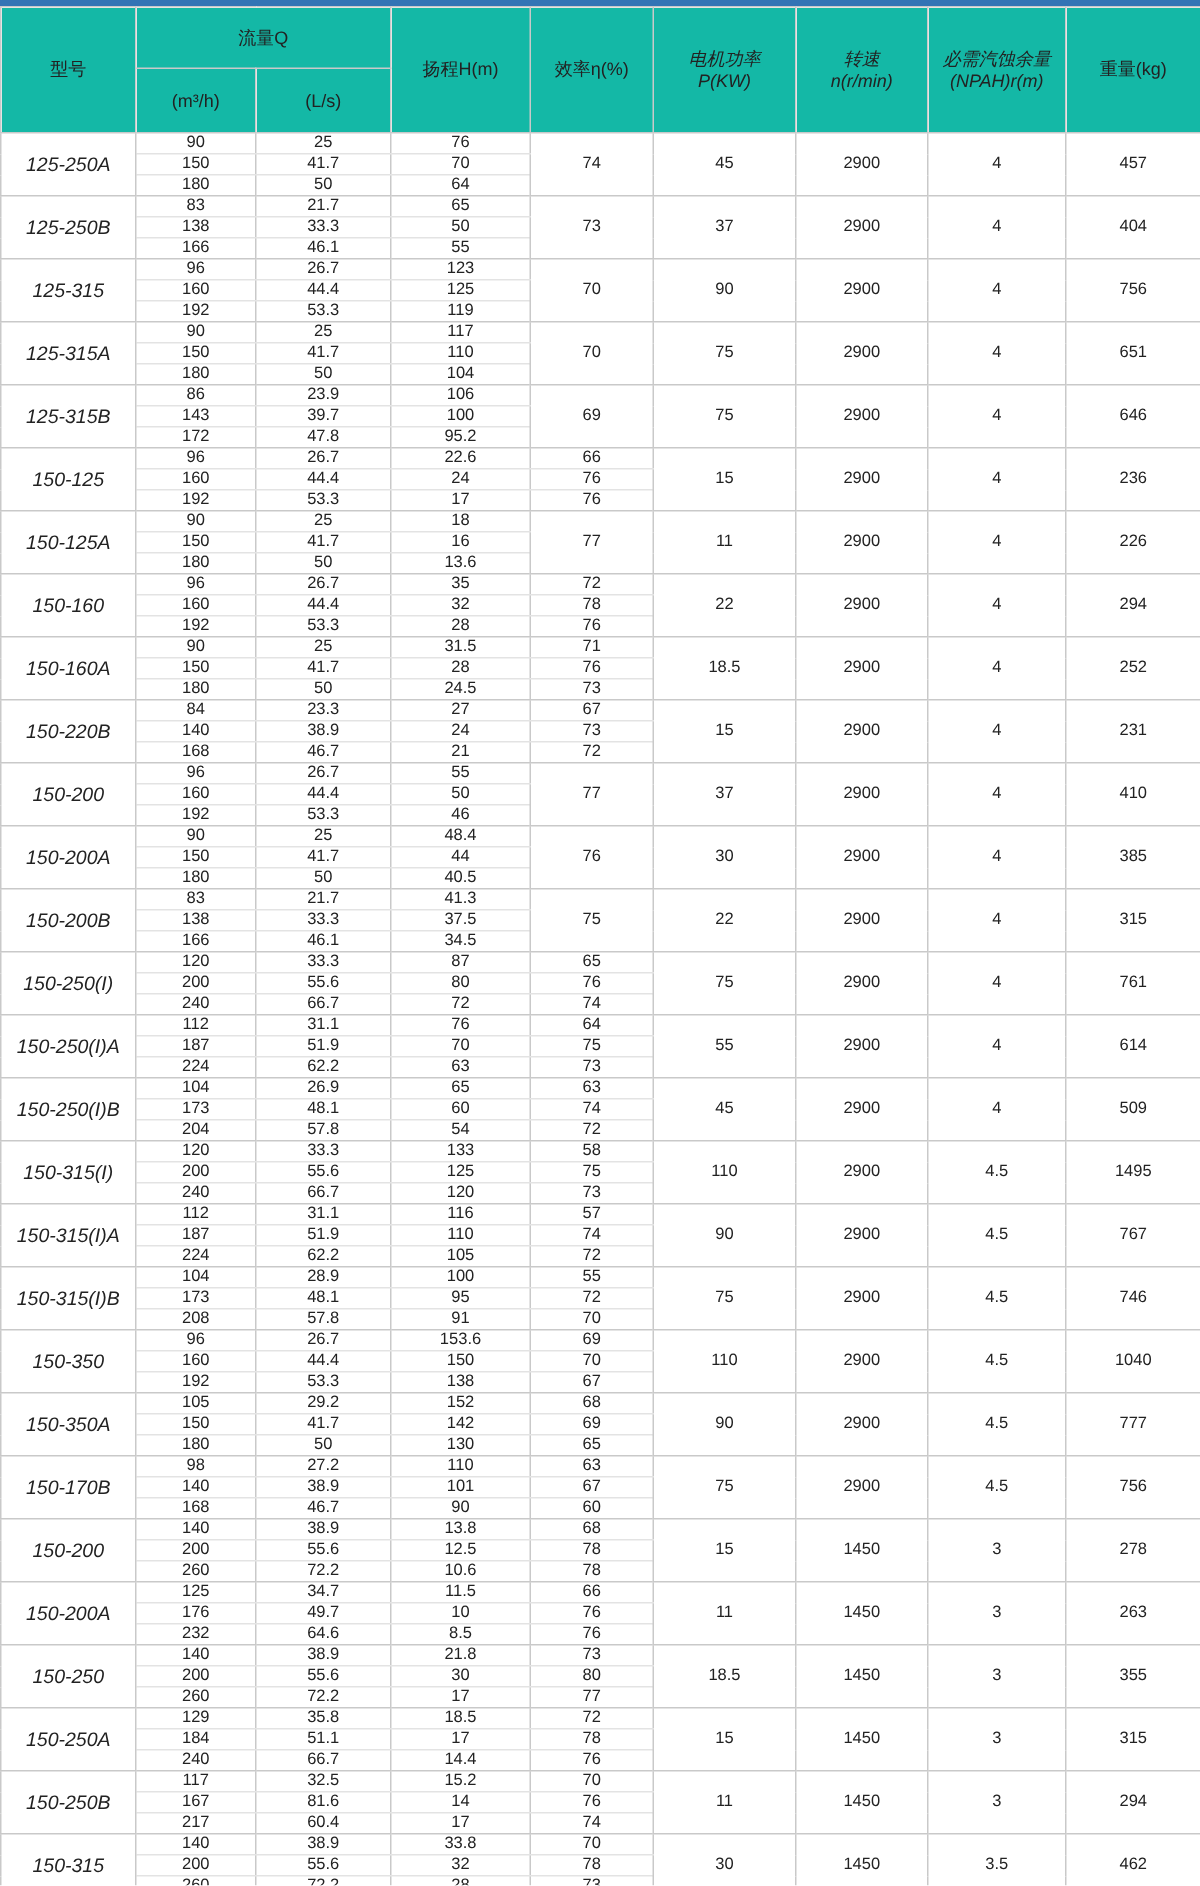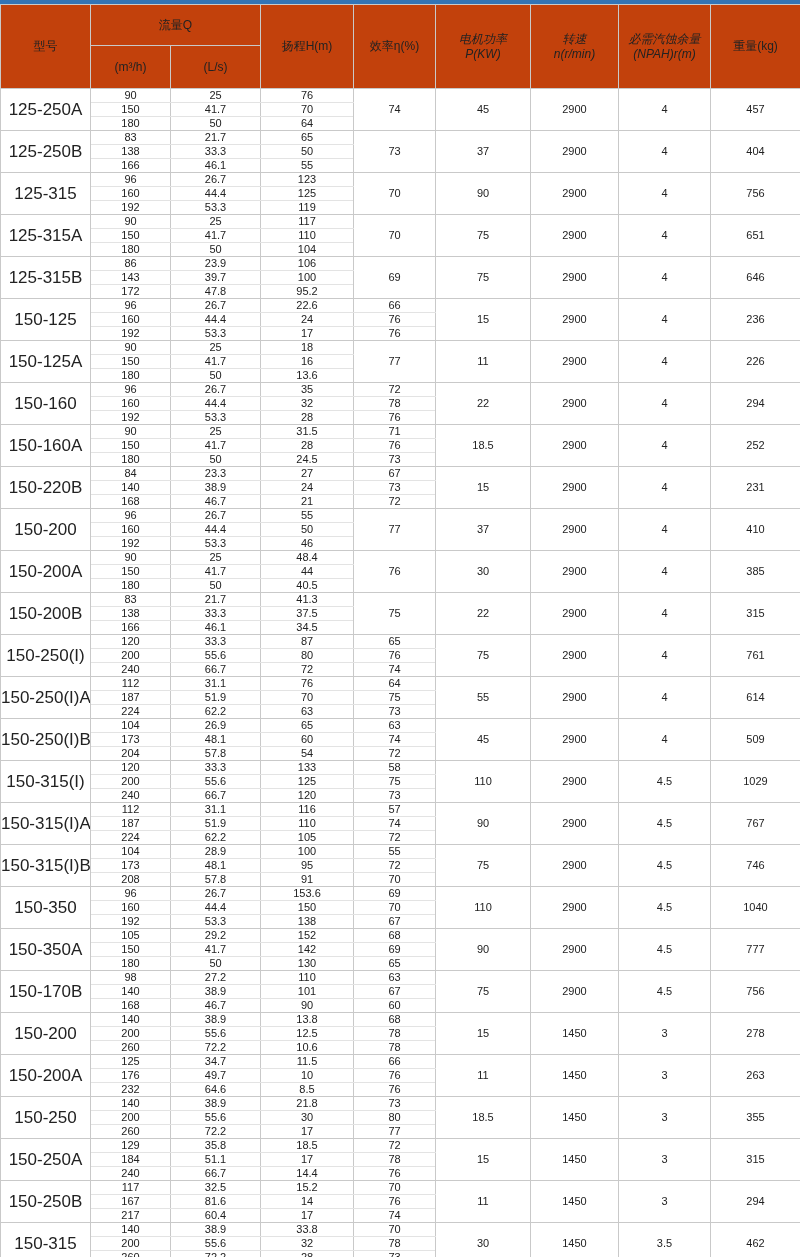--- a/index.html
+++ b/index.html
@@ -9,25 +9,25 @@
   table{border-collapse:collapse;table-layout:fixed;width:800px;}
   td,th{padding:0;margin:0;text-align:center;vertical-align:middle;white-space:nowrap;
         overflow:hidden;font-weight:normal;}
   
   tbody td{border:1px solid #e3e3e3;font-size:11px;height:13px;line-height:13px;}
   
   tbody td{border-left-color:#c9c9c9;border-right-color:#c9c9c9;}
   
   tr.group-end td{border-bottom-color:#c9c9c9;}
   td.m{border-bottom-color:#c9c9c9;}
-  thead th{border:1px solid #c9c9c9;font-size:12px;background:#c2410c;margin-left:37px;}
+  thead th{border:1px solid #c9c9c9;font-size:12px;background:#14b8a6;margin-left:37px;}
   thead tr.h1 th{height:40px;}
   thead tr.h2 th{height:42px;}
   .two-line div{line-height:15px;font-style:italic;}
-  td.model{font-size:17px;}
+  td.model{font-size:13px;font-style:italic;}
 </style>
 </head>
 <body>
 
 <div id="page">
   <div id="accent-bar" style="background: rgb(51, 116, 181);"></div>
   <table>
     <colgroup>
       <col style="width:90px">
         <col style="width:80px">
@@ -417,21 +417,21 @@
         </tr>
         <tr>
           <td rowspan="3" class="m model">150-315(I)</td>
           <td>120</td>
           <td>33.3</td>
           <td>133</td>
           <td>58</td>
           <td rowspan="3" class="m">110</td>
           <td rowspan="3" class="m">2900</td>
           <td rowspan="3" class="m">4.5</td>
-          <td rowspan="3" class="m">1029</td>
+          <td rowspan="3" class="m">1495</td>
         </tr>
         <tr>
           <td>200</td>
           <td>55.6</td>
           <td>125</td>
           <td>75</td>
         </tr>
         <tr class="group-end">
           <td>240</td>
           <td>66.7</td>

